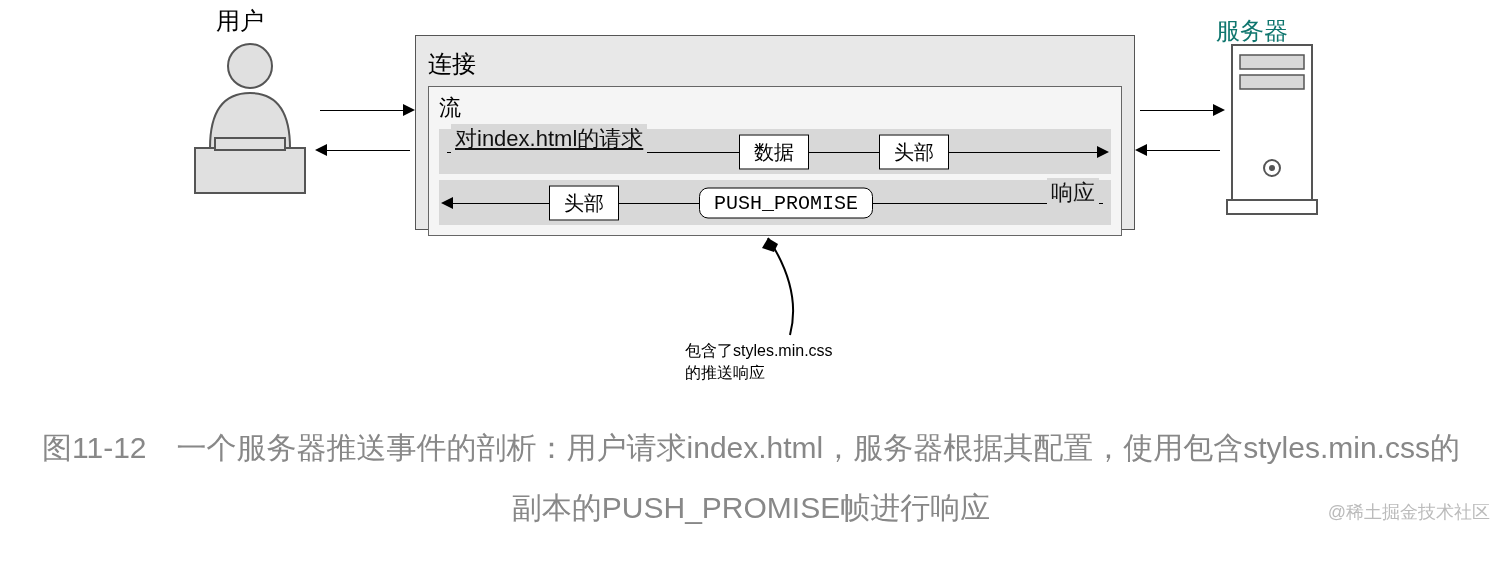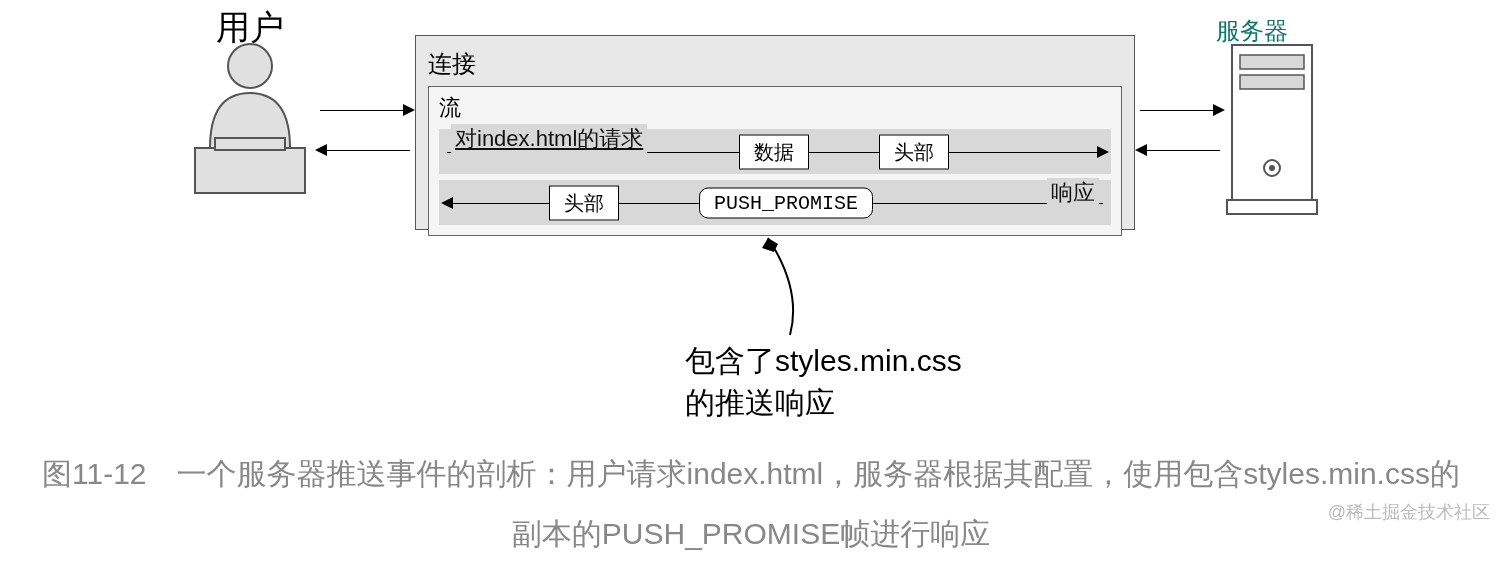--- a/index.html
+++ b/index.html
@@ -12,21 +12,21 @@
   }
   .diagram-area {
     position: relative;
     width: 100%;
     height: 405px;
   }
   .user-label {
     position: absolute;
     left: 216px;
     top: 5px;
-    font-size: 34px;
+    font-size: 24px;
     color: #000;
   }
   .server-label {
     position: absolute;
     left: 1216px;
     top: 15px;
     font-size: 24px;
     color: #0f766e;
   }
   .user-figure {
@@ -138,28 +138,28 @@
     border-right: 12px solid #000;
   }
   
   .annotation-arrow {
     position: absolute;
   }
   .annotation-text {
     position: absolute;
     left: 685px;
     top: 340px;
-    font-size: 30px;
+    font-size: 16px;
     color: #000;
     line-height: 1.4;
   }
   .caption {
     position: absolute;
     left: 36px;
-    top: 444px;
+    top: 418px;
     width: 1430px;
     font-size: 30px;
     color: #888;
     line-height: 2.0;
     text-align: center;
   }
   .watermark {
     position: absolute;
     right: 14px;
     bottom: 40px;

